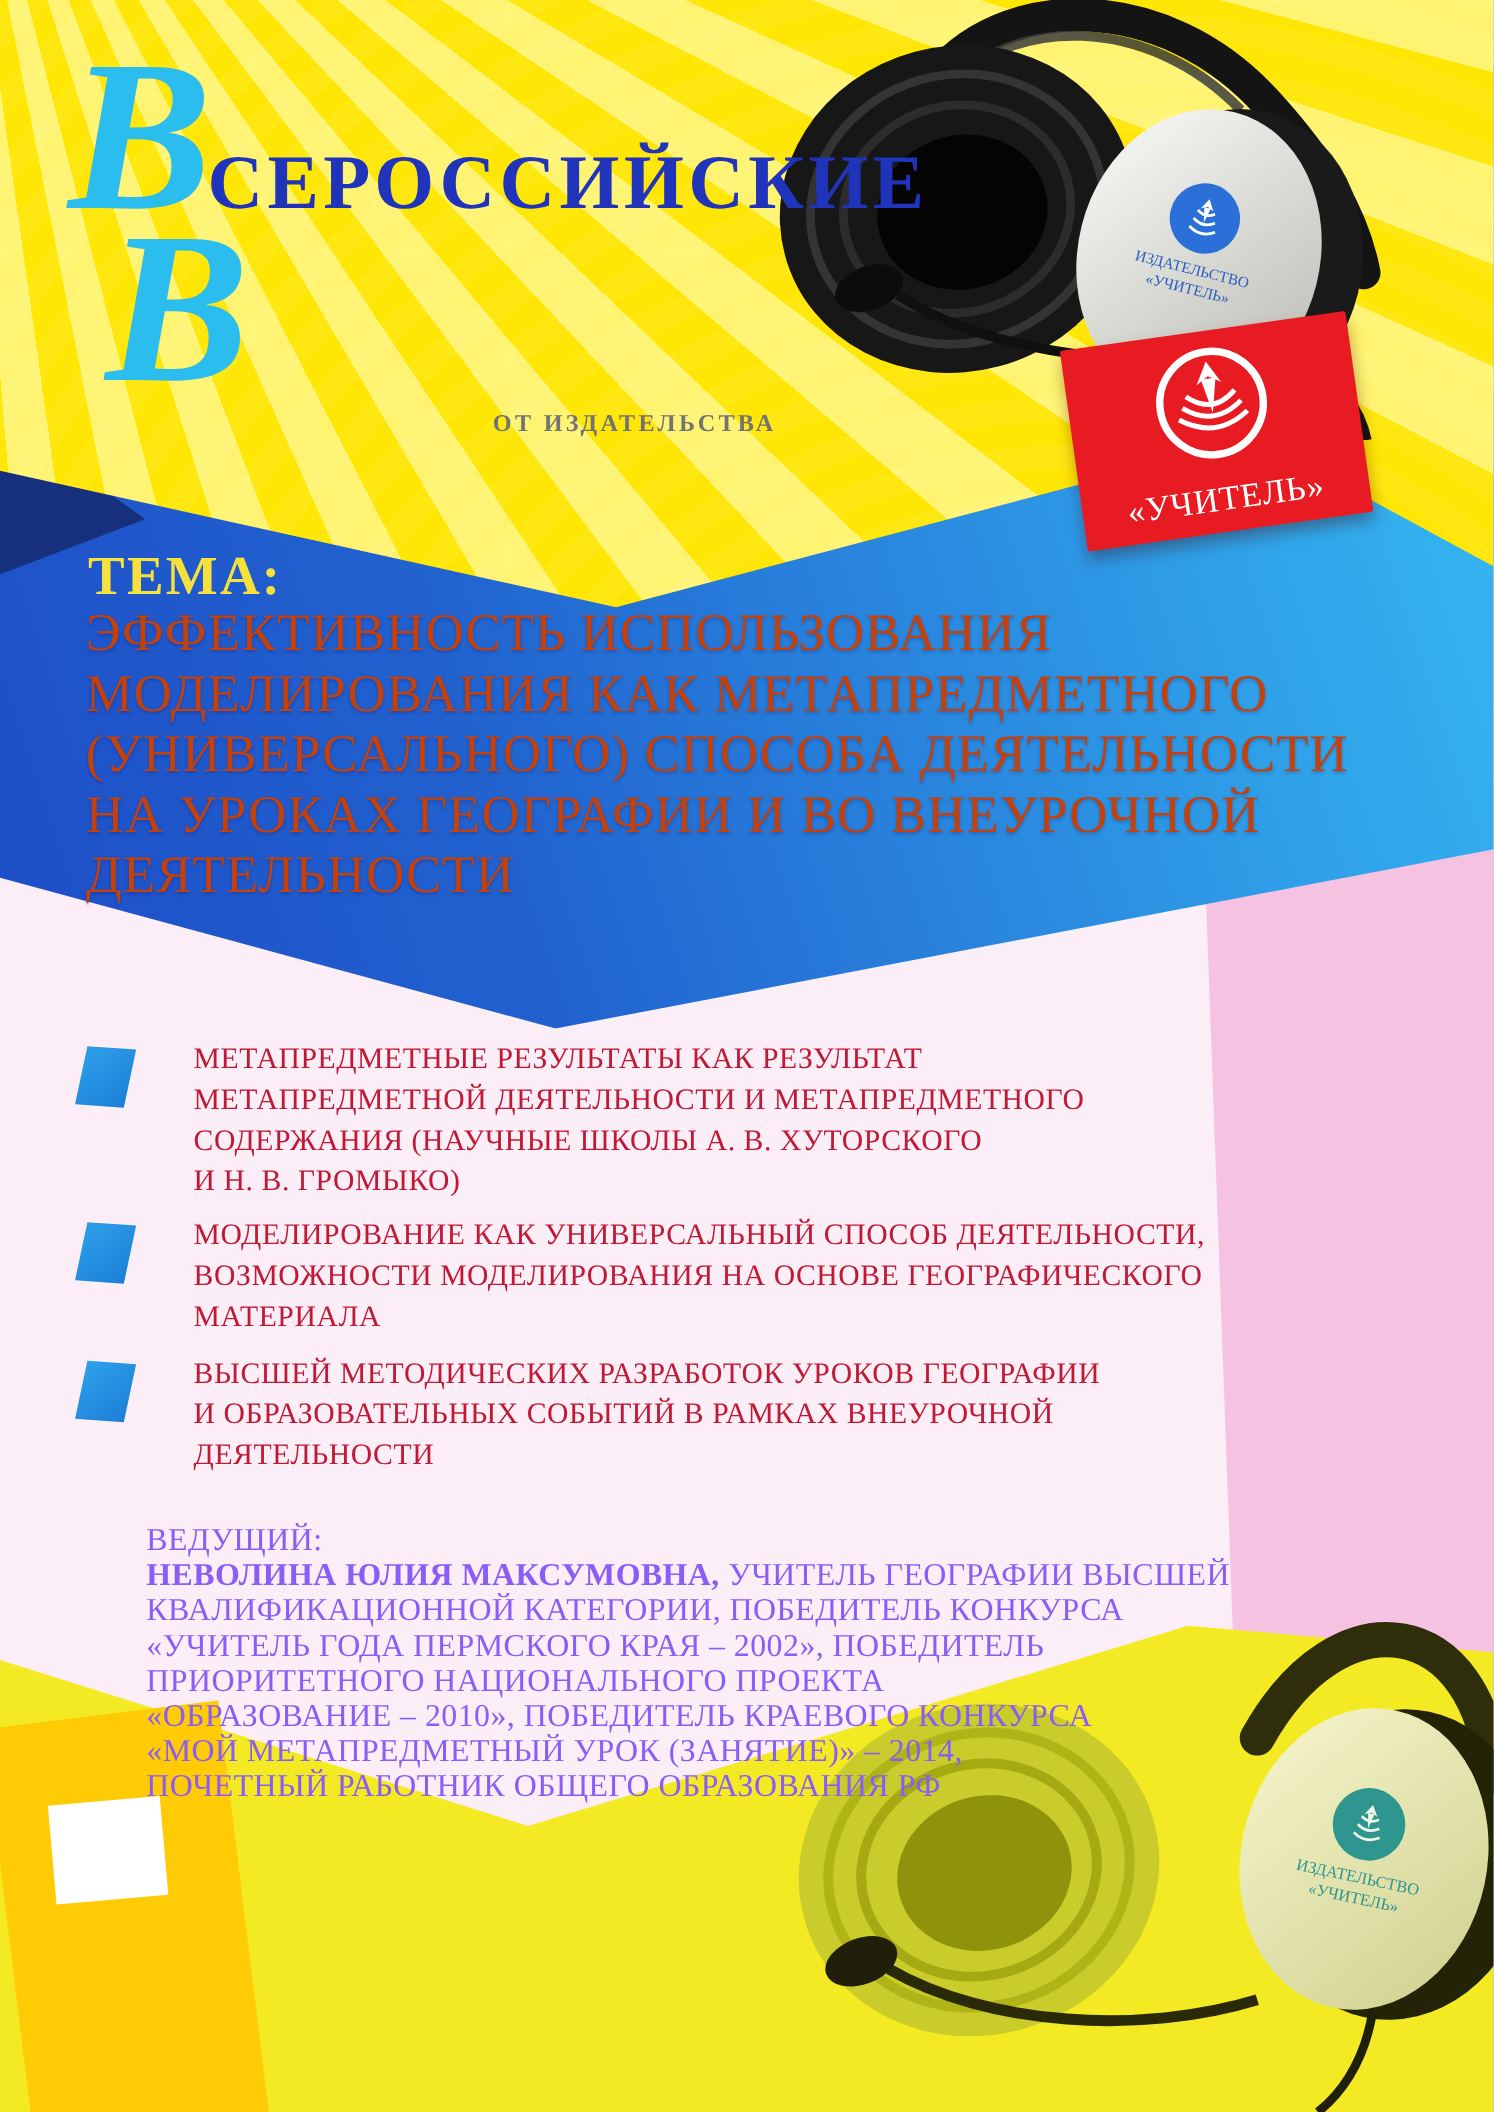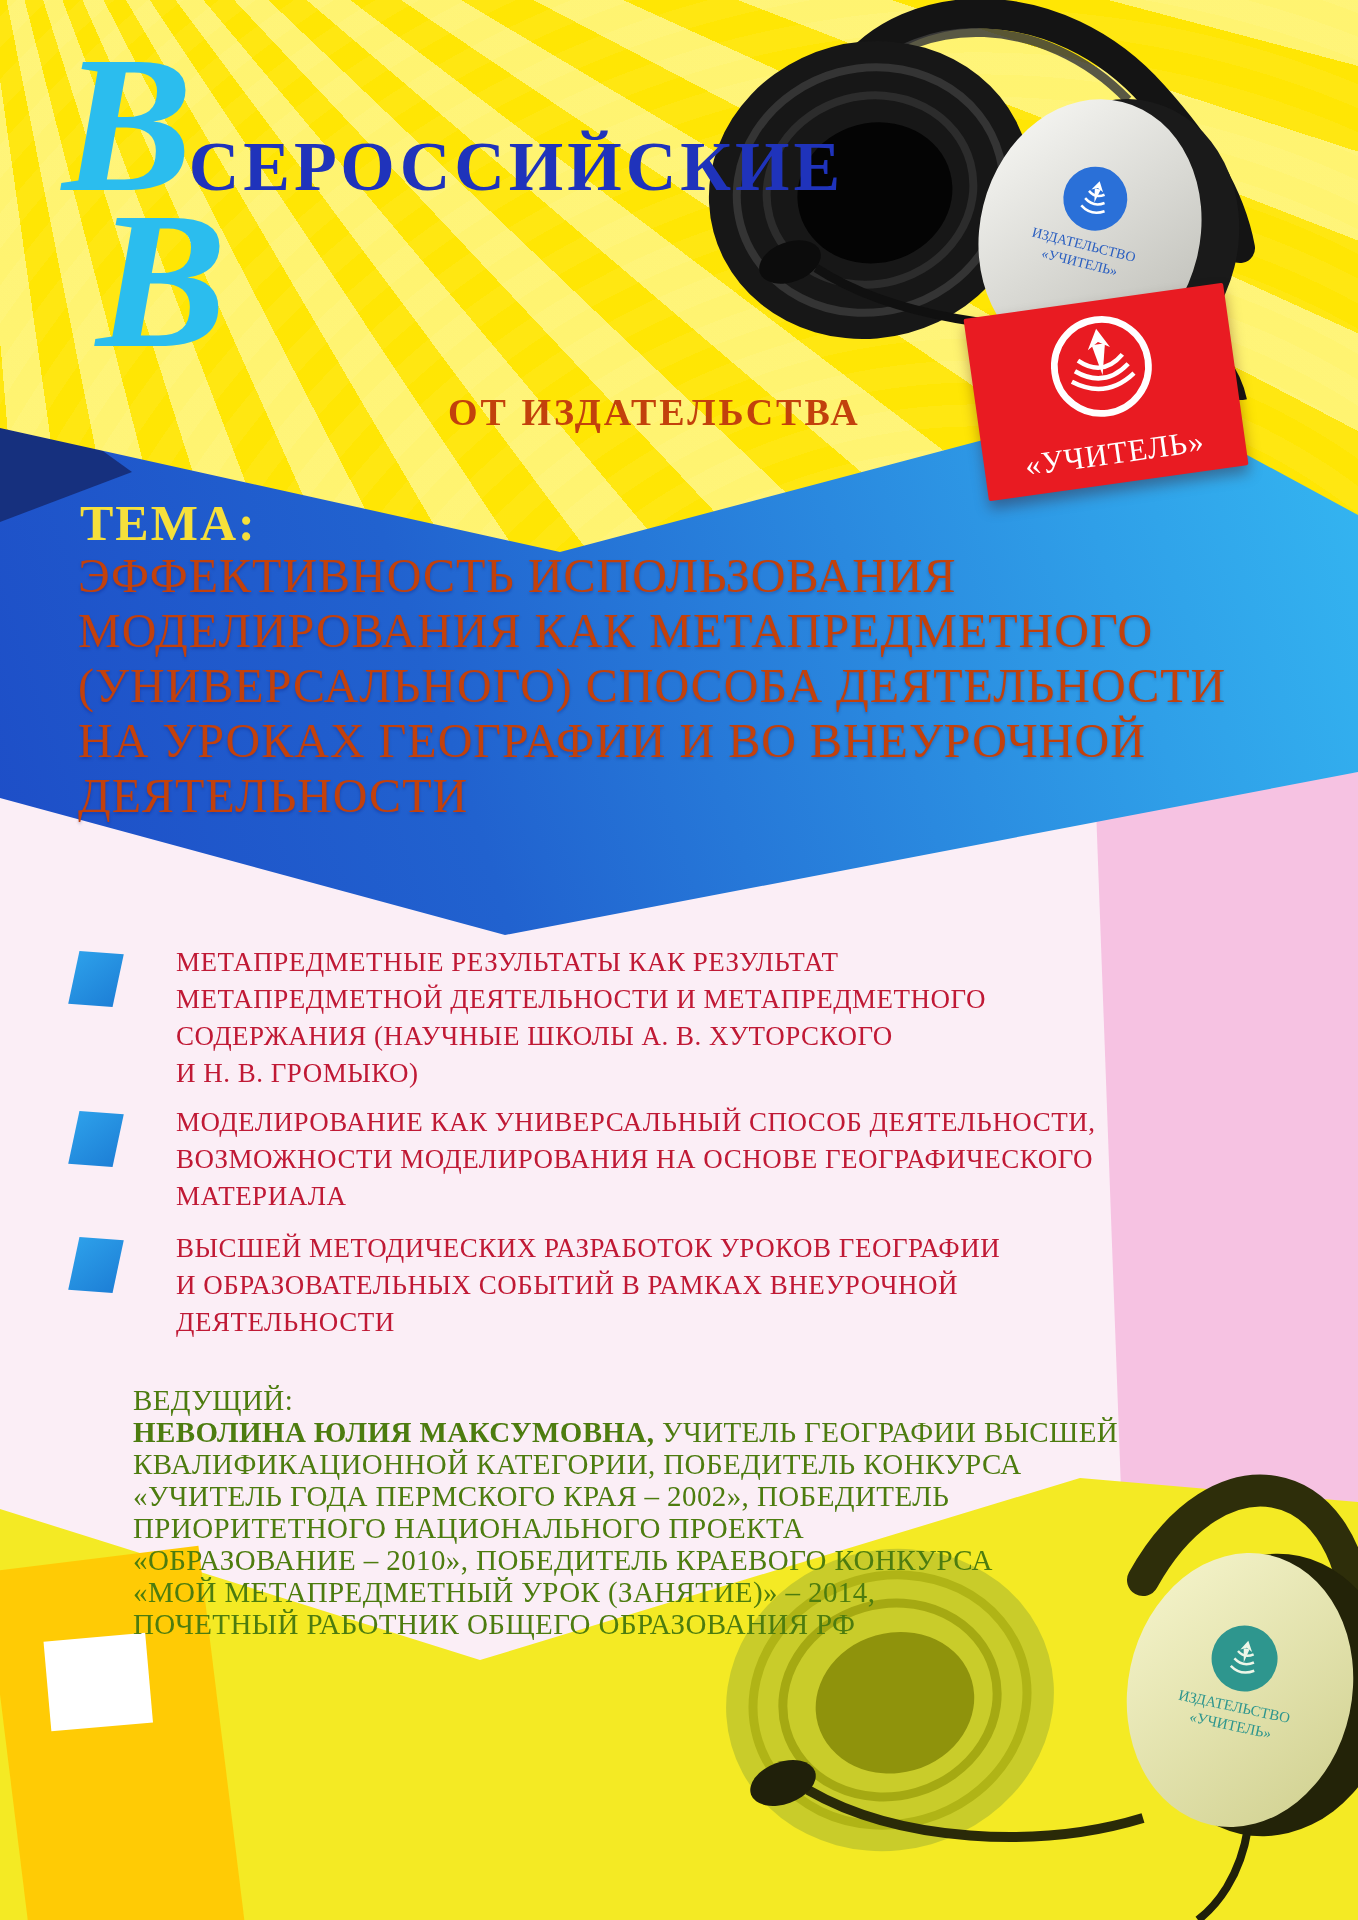--- a/index.html
+++ b/index.html
@@ -50,22 +50,22 @@
   .title-row2{left:96px; top:182px;}
   .big-v{
     font-size:196px; line-height:1; font-style:italic; font-weight:bold;
     color:#2bbdee; letter-spacing:0; margin-right:-4px;
   }
   .title-caps{
     font-size:70px; line-height:1; font-weight:bold;
     color:#1f33bb; letter-spacing:4px;
   }
   .from-publisher{
-    position:absolute; left:448px; top:390px;
-    font-size:38px; font-weight:bold; letter-spacing:3px; color:#c2410c;
+    position:absolute; left:448px; top:372px;
+    font-size:22px; font-weight:bold; letter-spacing:3px; color:#737373;
     white-space:nowrap;
   }
 
   
   .red-card{
     position:absolute; left:975px; top:300px; width:262px; height:184px;
     background:#e91b22; transform:rotate(-8deg); transform-origin:center;
     box-shadow:0 8px 14px rgba(60,0,0,.35); border-radius:2px;
   }
   .card-logo{position:absolute; left:74px; top:10px; width:112px; height:112px;}
@@ -95,21 +95,21 @@
   }
   .bullet-text{
     position:absolute; left:133px; top:0; width:1140px;
     font-size:27px; line-height:37px; color:#c01935; letter-spacing:.5px;margin-left:43px;
   }
   .bullet-1{top:944px;} .bullet-2{top:1104px;} .bullet-3{top:1230px;}
 
   
   .lecturer{
     position:absolute; left:133px; top:1384px; width:1180px;
-    font-size:29px; line-height:32px; color:#4d7c0f; letter-spacing:.4px;
+    font-size:29px; line-height:32px; color:#8b5cf6; letter-spacing:.4px;
   }
   .lecturer .name{font-weight:bold;}
 
   
   .headset-top{position:absolute; left:698px; top:-20px; width:660px; height:420px;}
   .headset-bottom{position:absolute; left:598px; top:1440px; width:760px; height:480px;}
   svg text{font-family:"Liberation Serif", serif;}
 </style>
 </head>
 <body>

